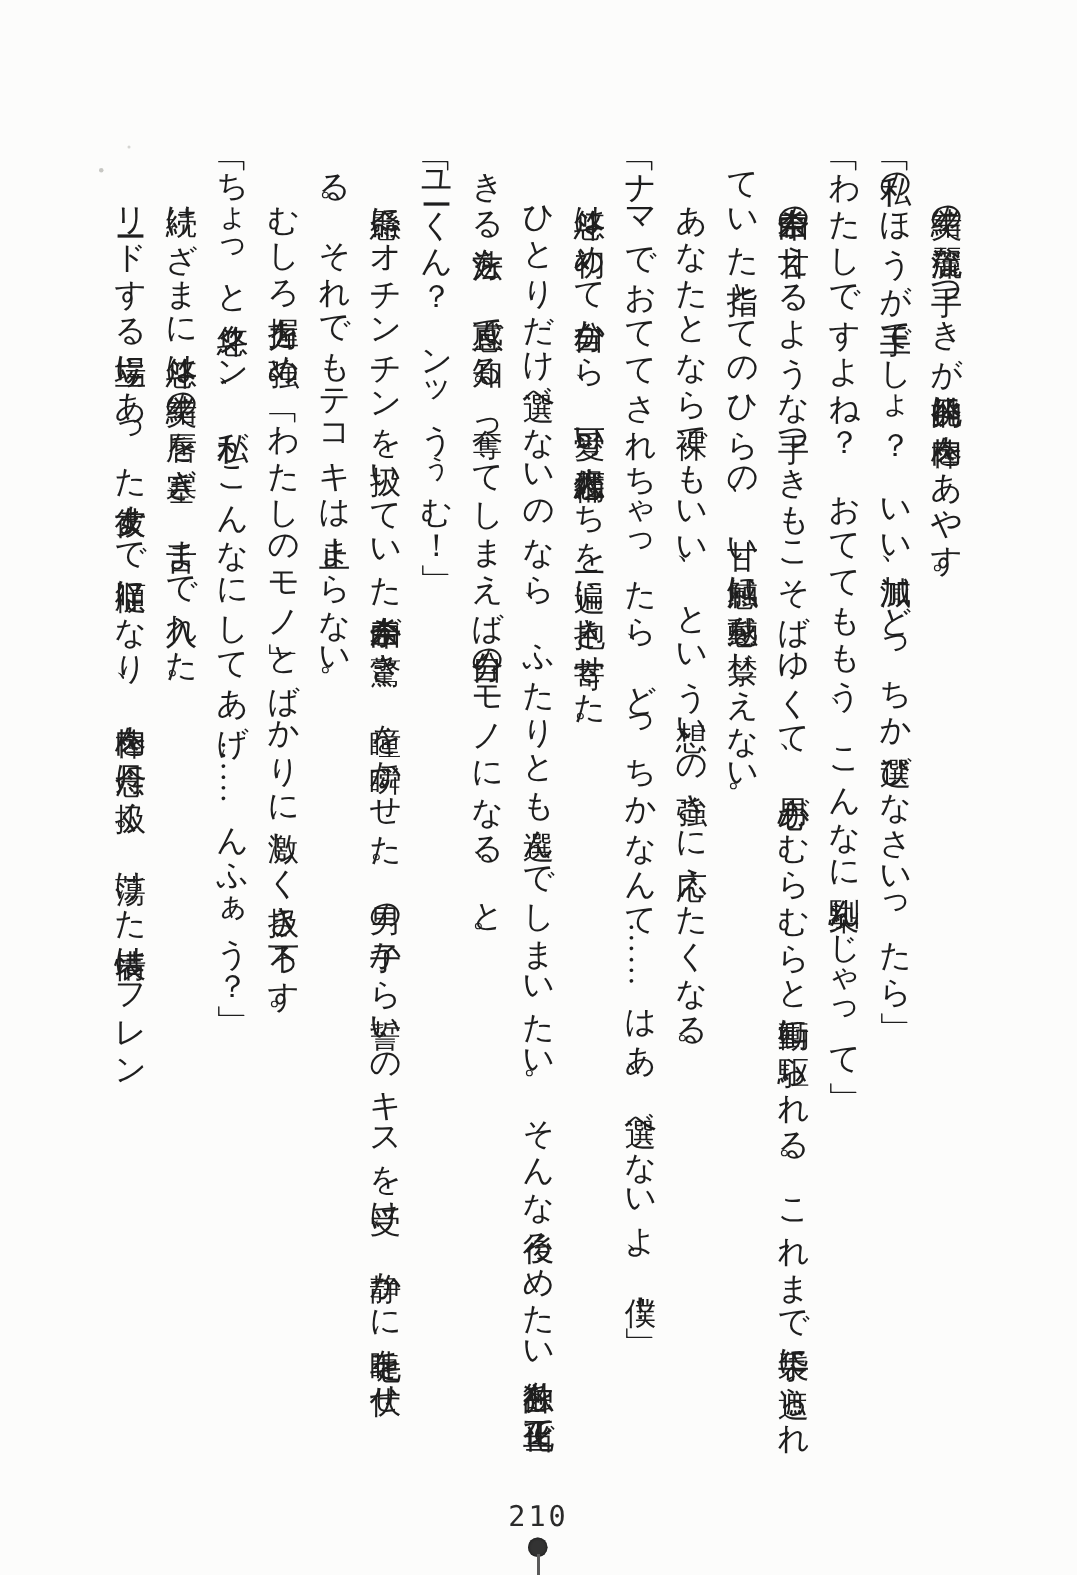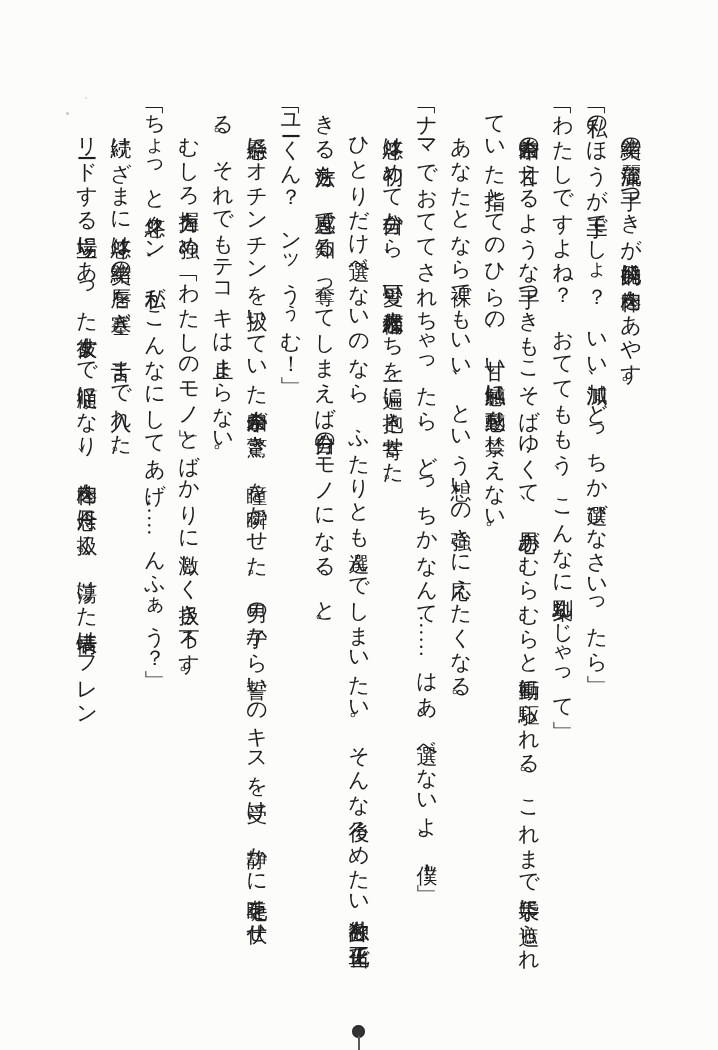--- a/index.html
+++ b/index.html
@@ -91,19 +91,20 @@
     <p class="para indent">懸命にオチンチンを扱いていた由希奈が驚き、瞳を瞬かせた。男の子から誓いのキスを受け、静かに睫毛を伏せる。それでもテコキは止まらない。</p>
     <p class="para indent">むしろ握力を強め、「わたしのモノ」とばかりに激しく扱き下ろす。</p>
     <p class="para">「ちょっと悠斗クン、私がこんなにしてあげ……んふぁう？」</p>
     <p class="para indent">続けざまに悠斗は美緒の唇を塞ぎ、舌まで入れた。</p>
     <p class="para indent">リードする立場にあった彼女まで従順になり、肉棒を丹念に扱く。蕩けた表情はフレン</p>
   </div>
 
   <div class="speck speck-a"></div>
   <div class="speck speck-b"></div>
 
+  <div class="folio">210</div>
 
   <div>
     <div class="pin-dot"></div>
     <div class="pin-line"></div>
   </div>
 
 </div>
 
 </body></html>

